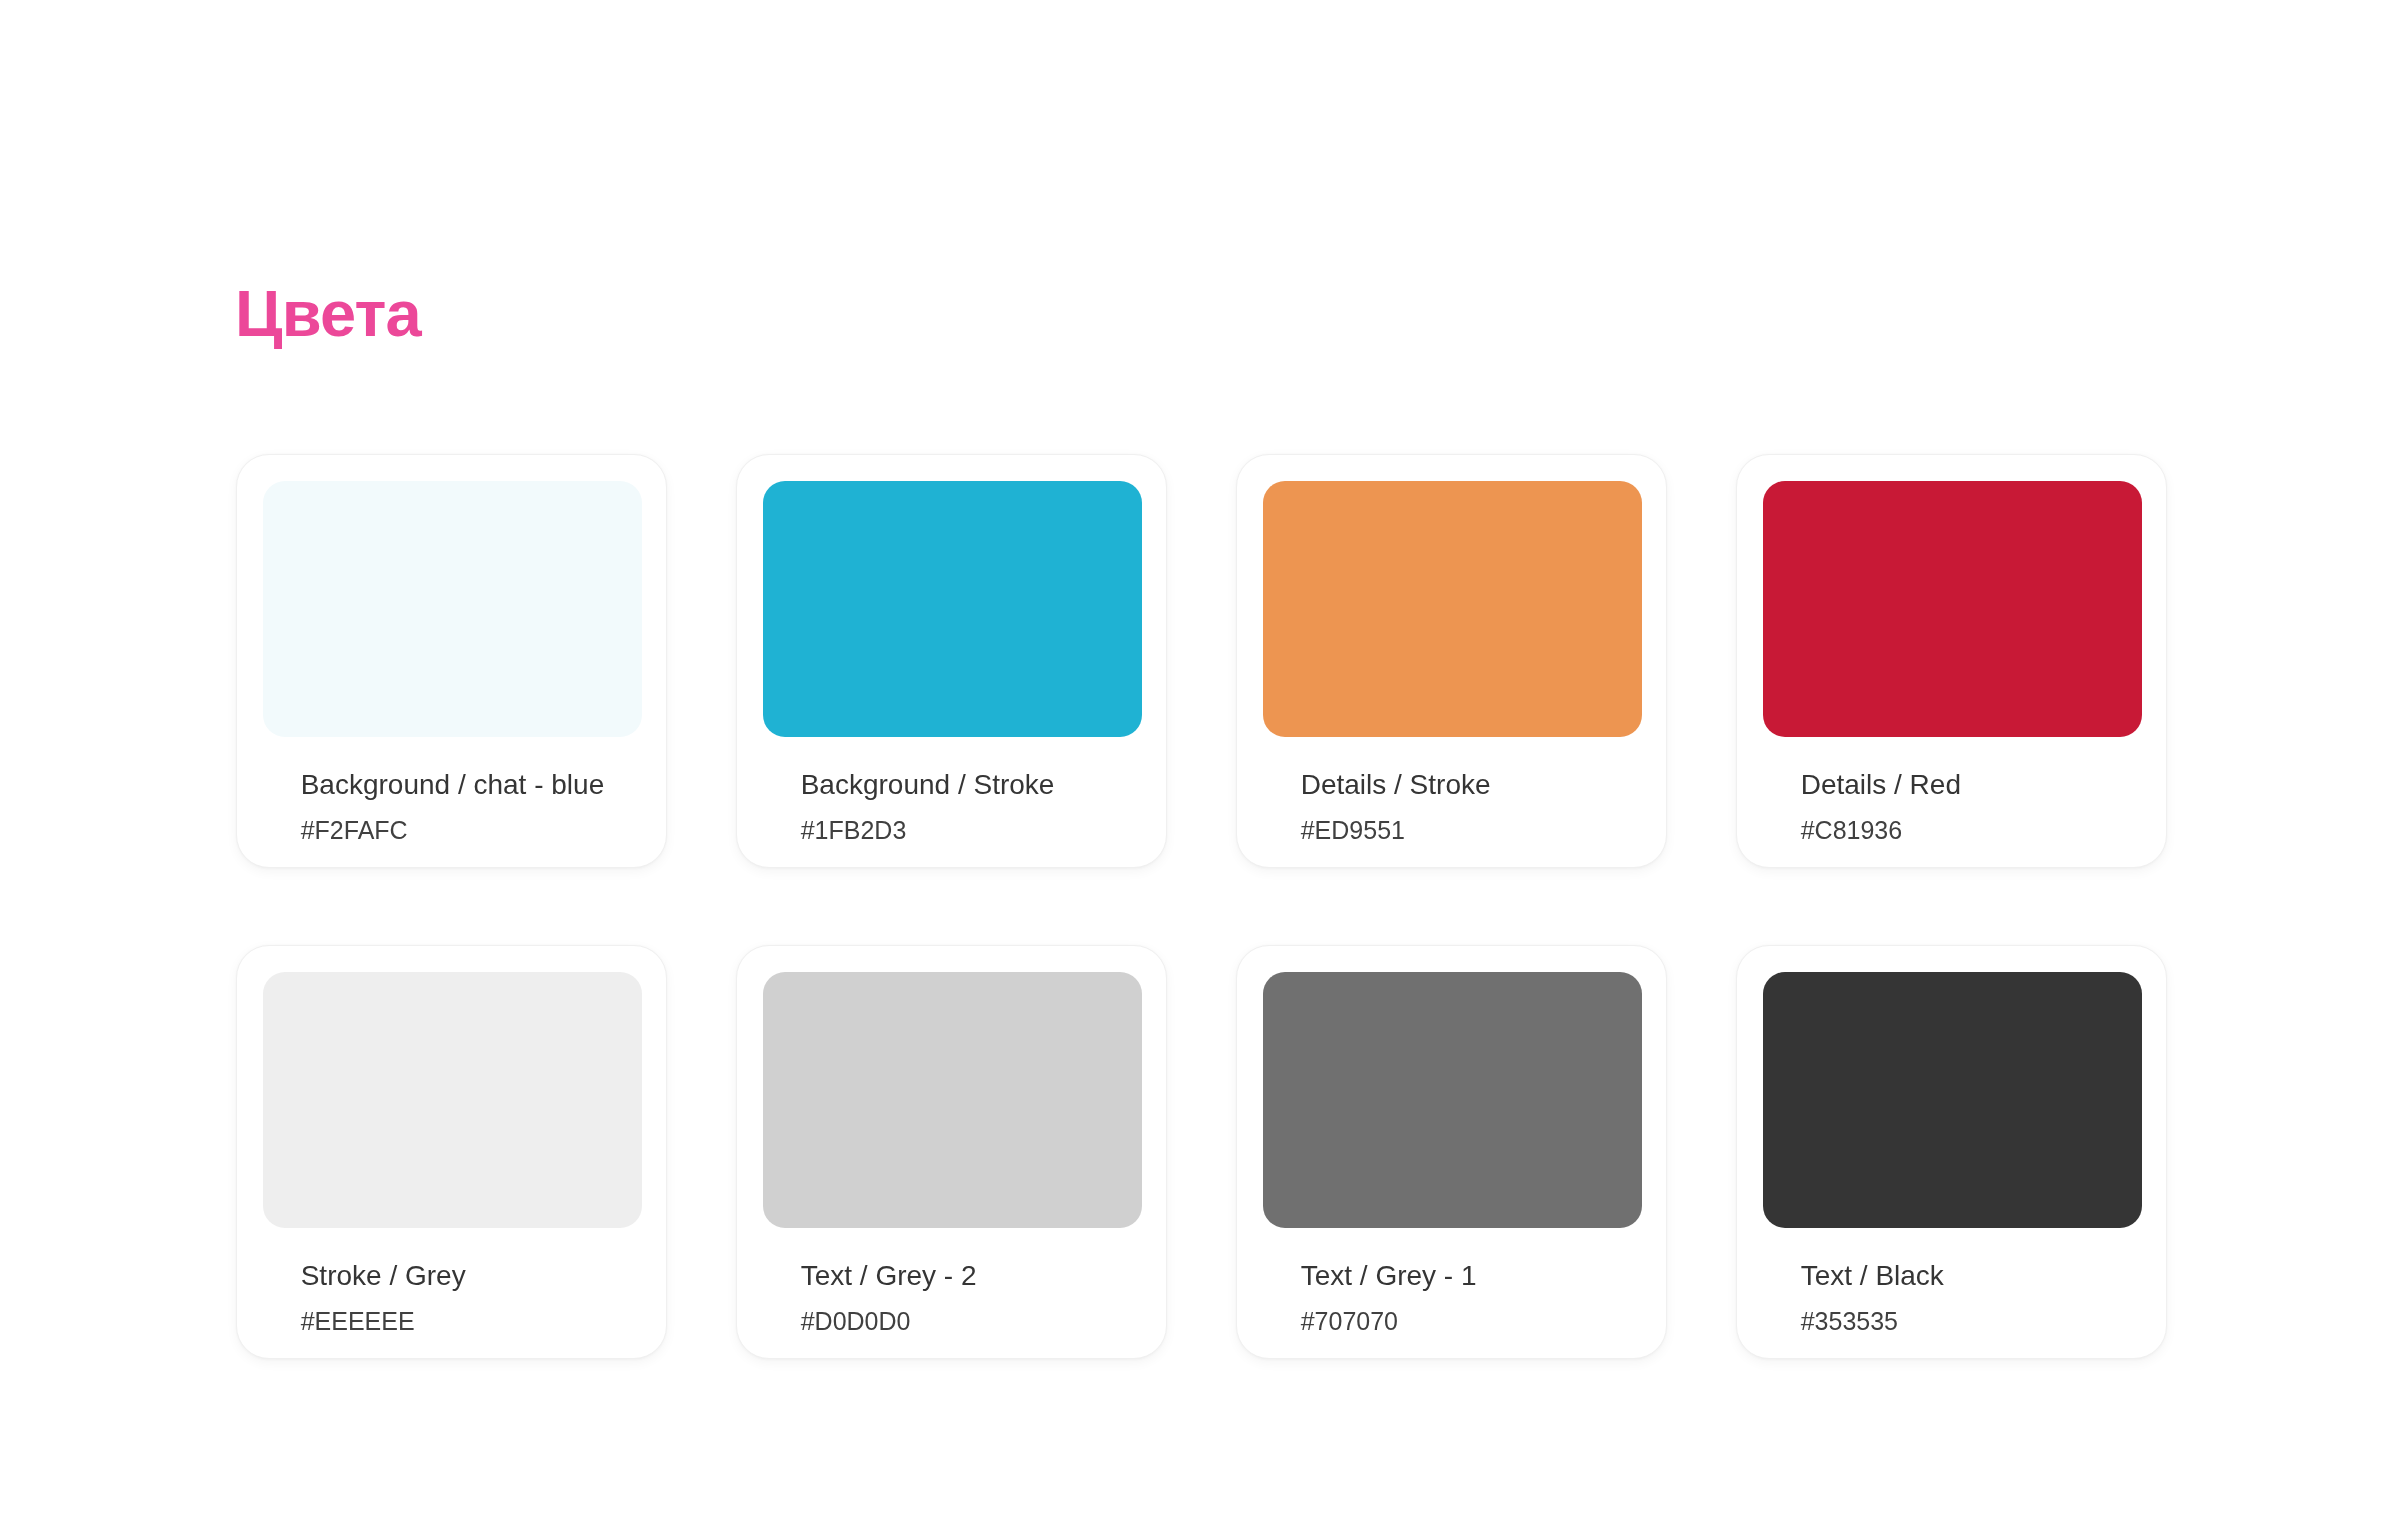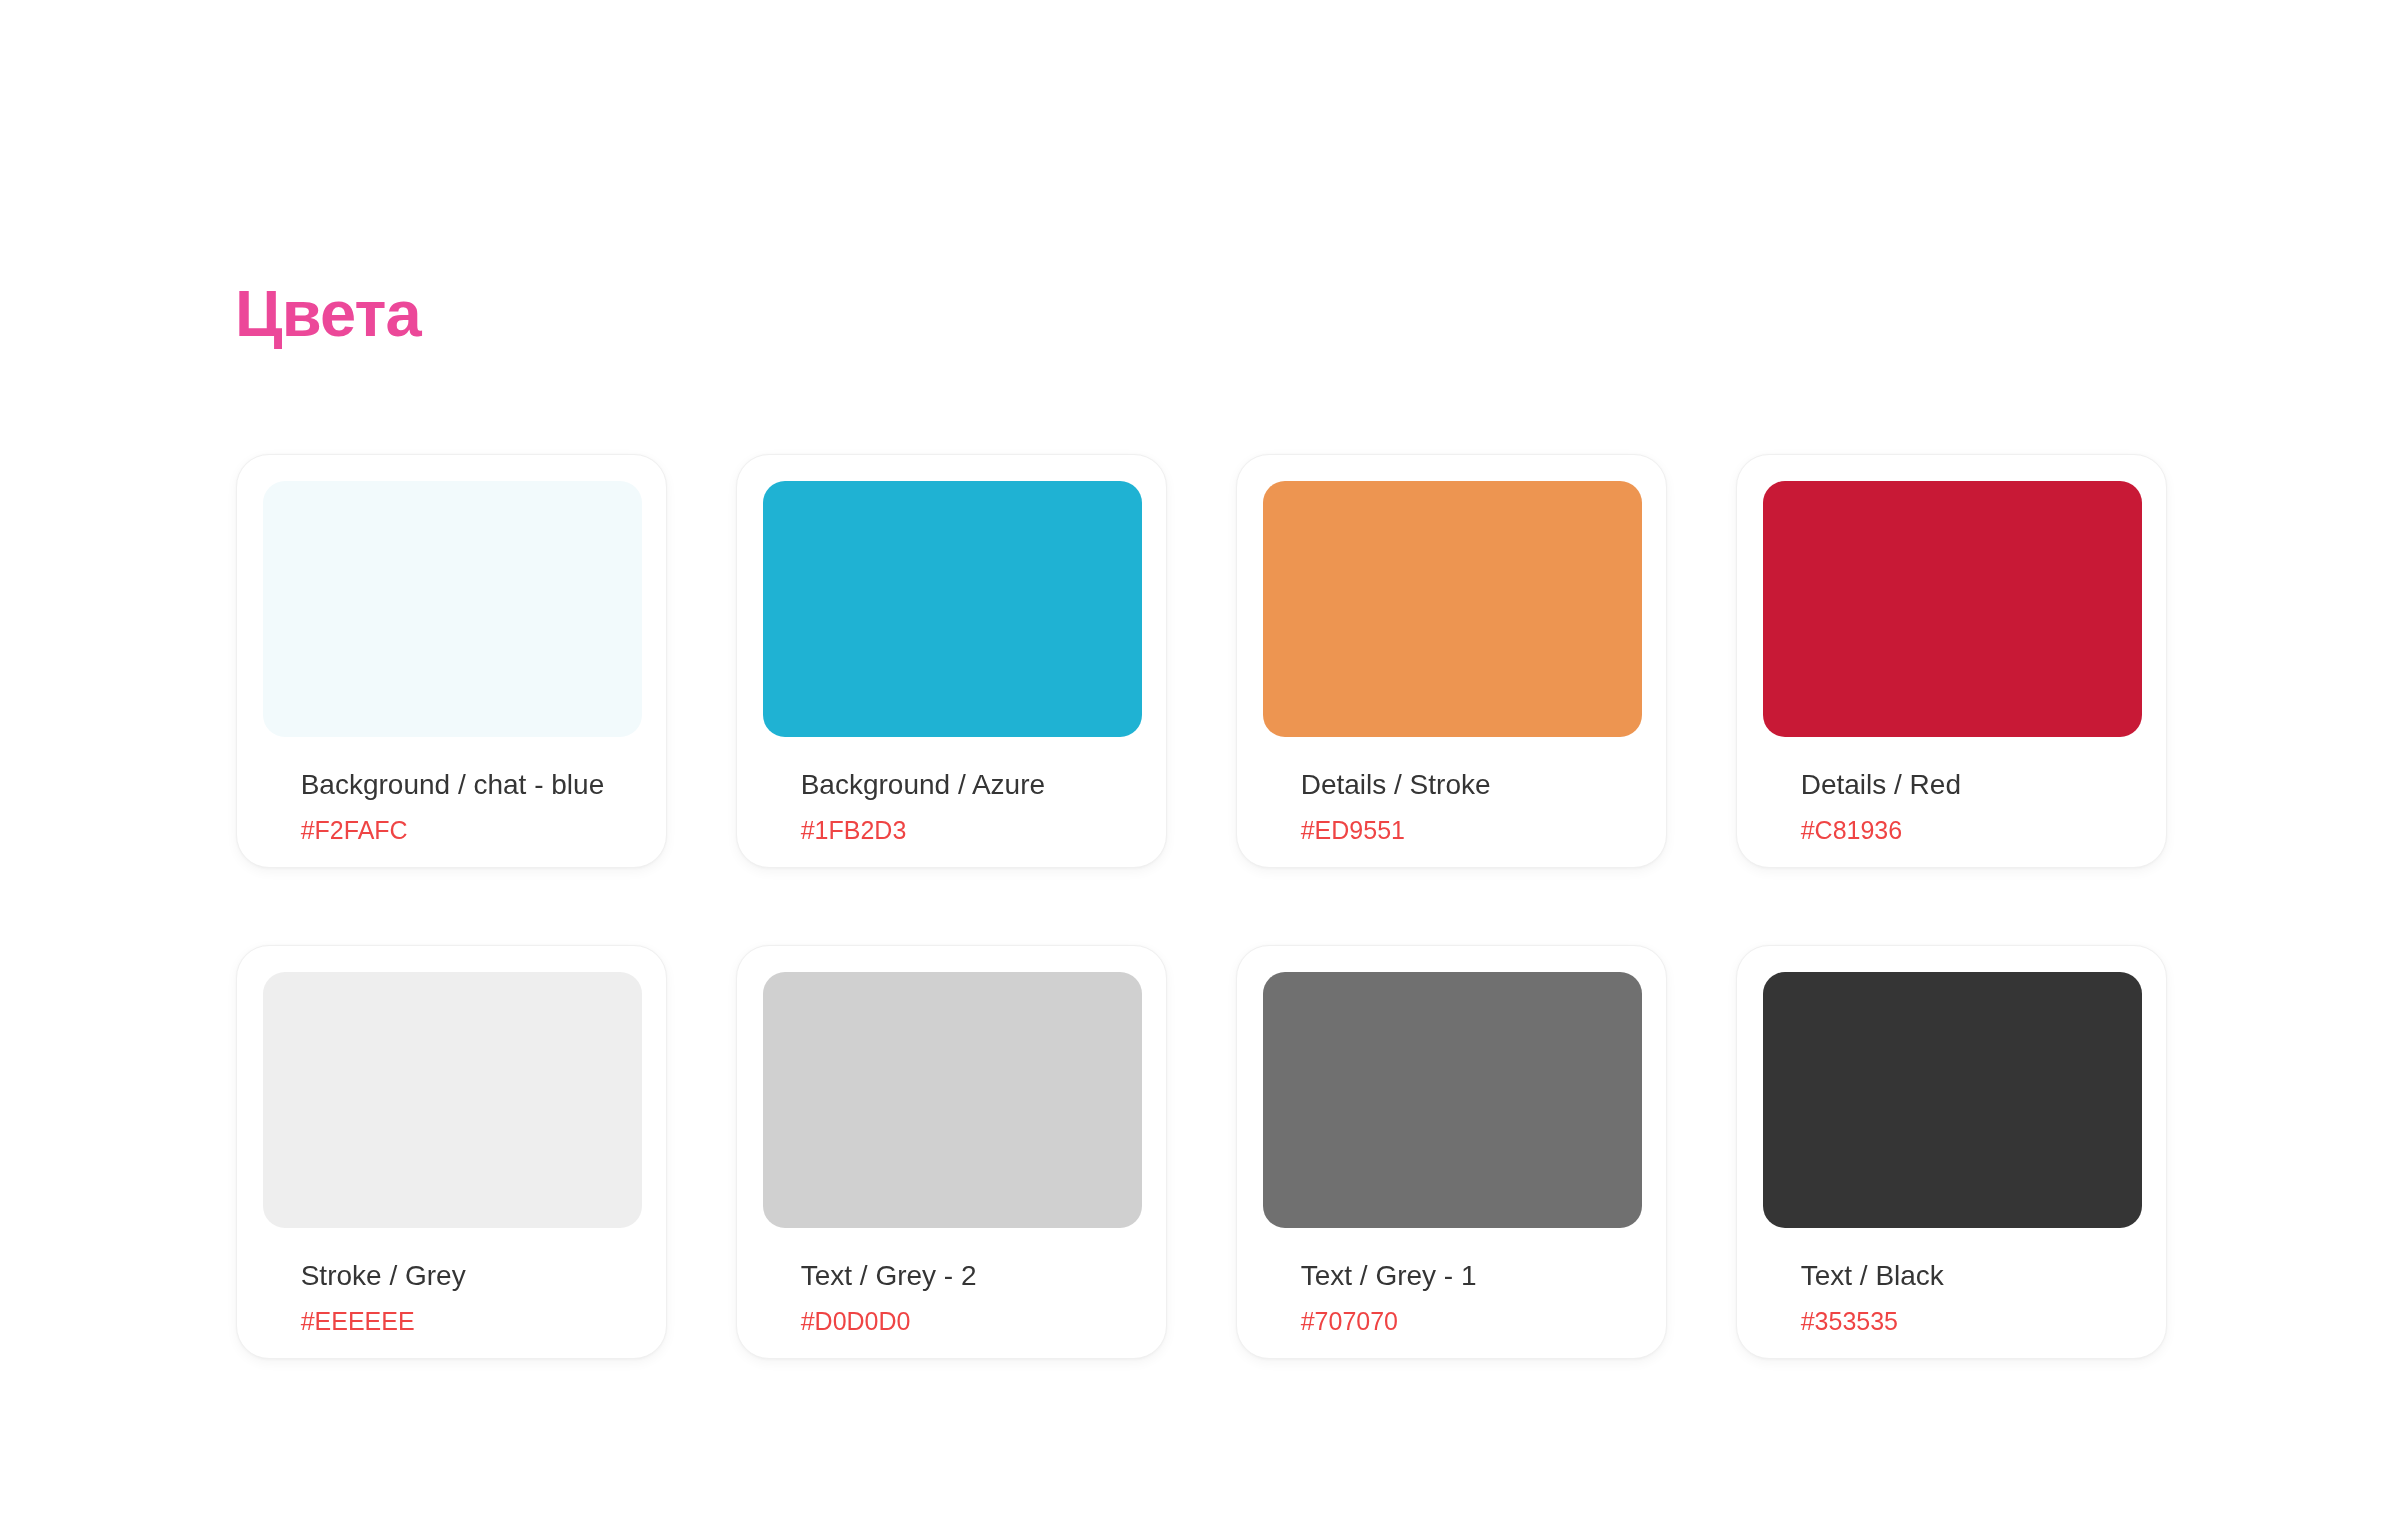--- a/index.html
+++ b/index.html
@@ -78,21 +78,21 @@
     line-height: 33px;
     color: #353535;
     font-weight: normal;
     white-space: nowrap;
   }
 
   .swatch-hex {
     margin-top: 15px;
     font-size: 25px;
     line-height: 28px;
-    color: #ef4444;
+    color: #404040;
     font-weight: normal;
     white-space: nowrap;
   }
 </style>
 </head>
 <body>
 
 <div class="page">
 
   <h1 class="page-title">Цвета</h1>
@@ -103,21 +103,21 @@
       <div class="swatch-chip" style="background-color: rgb(242, 250, 252);"></div>
       <div class="swatch-meta">
         <div class="swatch-name">Background / chat - blue</div>
         <div class="swatch-hex">#F2FAFC</div>
       </div>
     </div>
 
     <div class="swatch-card">
       <div class="swatch-chip" style="background-color: rgb(31, 178, 211);"></div>
       <div class="swatch-meta">
-        <div class="swatch-name">Background / Azure</div>
+        <div class="swatch-name">Background / Stroke</div>
         <div class="swatch-hex">#1FB2D3</div>
       </div>
     </div>
 
     <div class="swatch-card">
       <div class="swatch-chip" style="background-color: rgb(237, 149, 81);"></div>
       <div class="swatch-meta">
         <div class="swatch-name">Details / Stroke</div>
         <div class="swatch-hex">#ED9551</div>
       </div>

